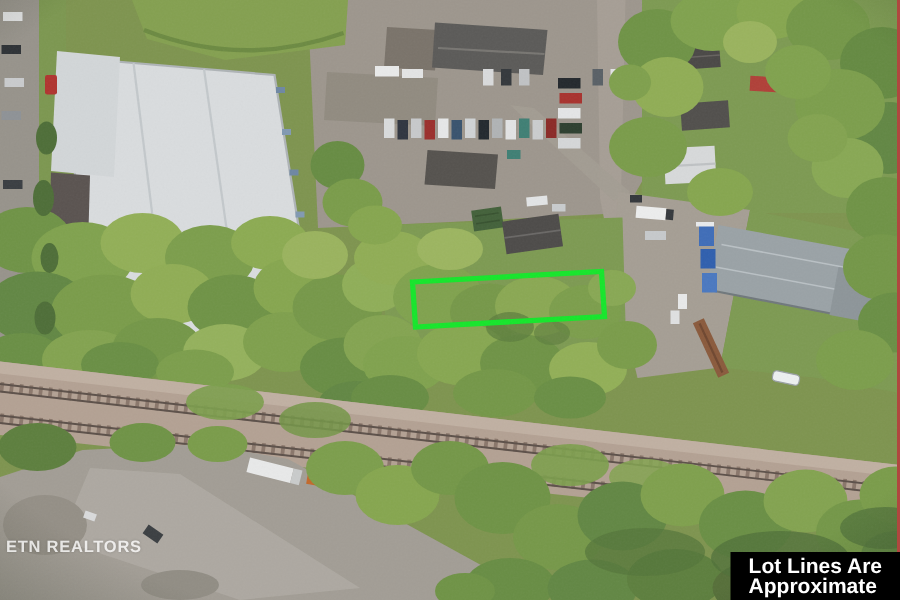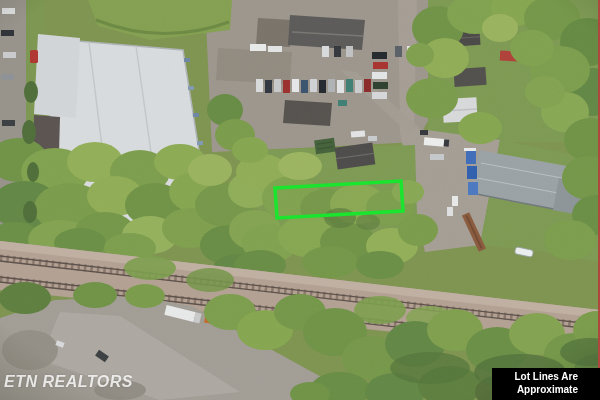--- a/index.html
+++ b/index.html
@@ -1,24 +1,24 @@
 <!DOCTYPE html>
 <html style="--lot-line: #16e62b; --edge-stripe: #b0473f; --label-bg: #000000; --label-fg: #ffffff; --watermark-fg: #ffffff;"><head>
 <meta charset="utf-8">
 <style>
   html,body{margin:0;padding:0;background:#222;}
   #photo{position:relative;width:600px;height:400px;overflow:hidden;
          font-family:"Liberation Sans", sans-serif;}
   #scene{position:absolute;left:0;top:0;width:600px;height:400px;display:block;}
-  #watermark{position:absolute;left:4px;top:373px;font-size:16px;font-weight:600;
+  #watermark{position:absolute;left:4px;top:359px;font-size:11px;font-weight:600;
              letter-spacing:.5px;color:var(--watermark-fg,#fff);opacity:.78;
-             text-shadow:0 0 2px rgba(0,0,0,.25);white-space:nowrap;font-style:italic;}
+             text-shadow:0 0 2px rgba(0,0,0,.25);white-space:nowrap;}
   #disclaimer{position:absolute;right:0;bottom:0;background:var(--label-bg,#000);
-              color:var(--label-fg,#fff);font-size:10px;font-weight:700;
-              line-height:12.5px;text-align:right;padding:3px 22px 4px;z-index:4;}
+              color:var(--label-fg,#fff);font-size:14px;font-weight:700;
+              line-height:12.5px;text-align:left;padding:3px 12px 4px;z-index:4;}
   #disclaimer span{display:block;white-space:nowrap;}
   #edge-stripe{position:absolute;right:0;top:0;width:2.5px;height:100%;
                background:var(--edge-stripe,#b0473f);z-index:3;}
   .lotline{fill:none;stroke:var(--lot-line,#16e62b);stroke-width:3.5px;stroke-linejoin:miter;}
 </style>
 </head>
 <body>
 
 <div id="photo">
 <svg id="scene" viewBox="0 0 600 400" xmlns="http://www.w3.org/2000/svg">

